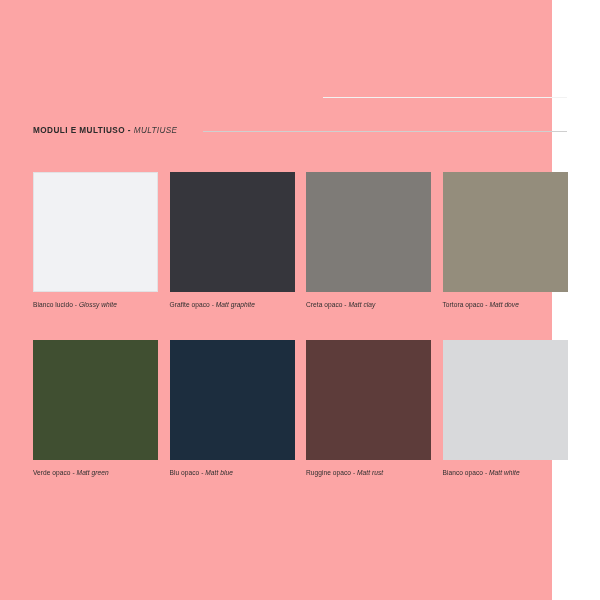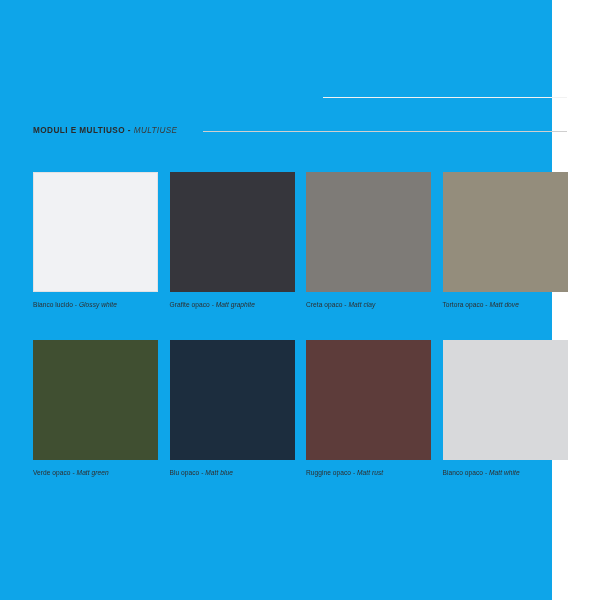--- a/index.html
+++ b/index.html
@@ -14,21 +14,21 @@
     overflow: hidden;
     position: relative;
   }
 
   .page {
     position: absolute;
     left: 0;
     top: 0;
     width: 552px;
     height: 600px;
-    background: #0ea5e9;
+    background: #fca5a5;
   }
 
   
   .top-rule {
     position: absolute;
     left: 323px;
     top: 97px;
     width: 244px;
     height: 1px;
     background: #f2f2f2;

